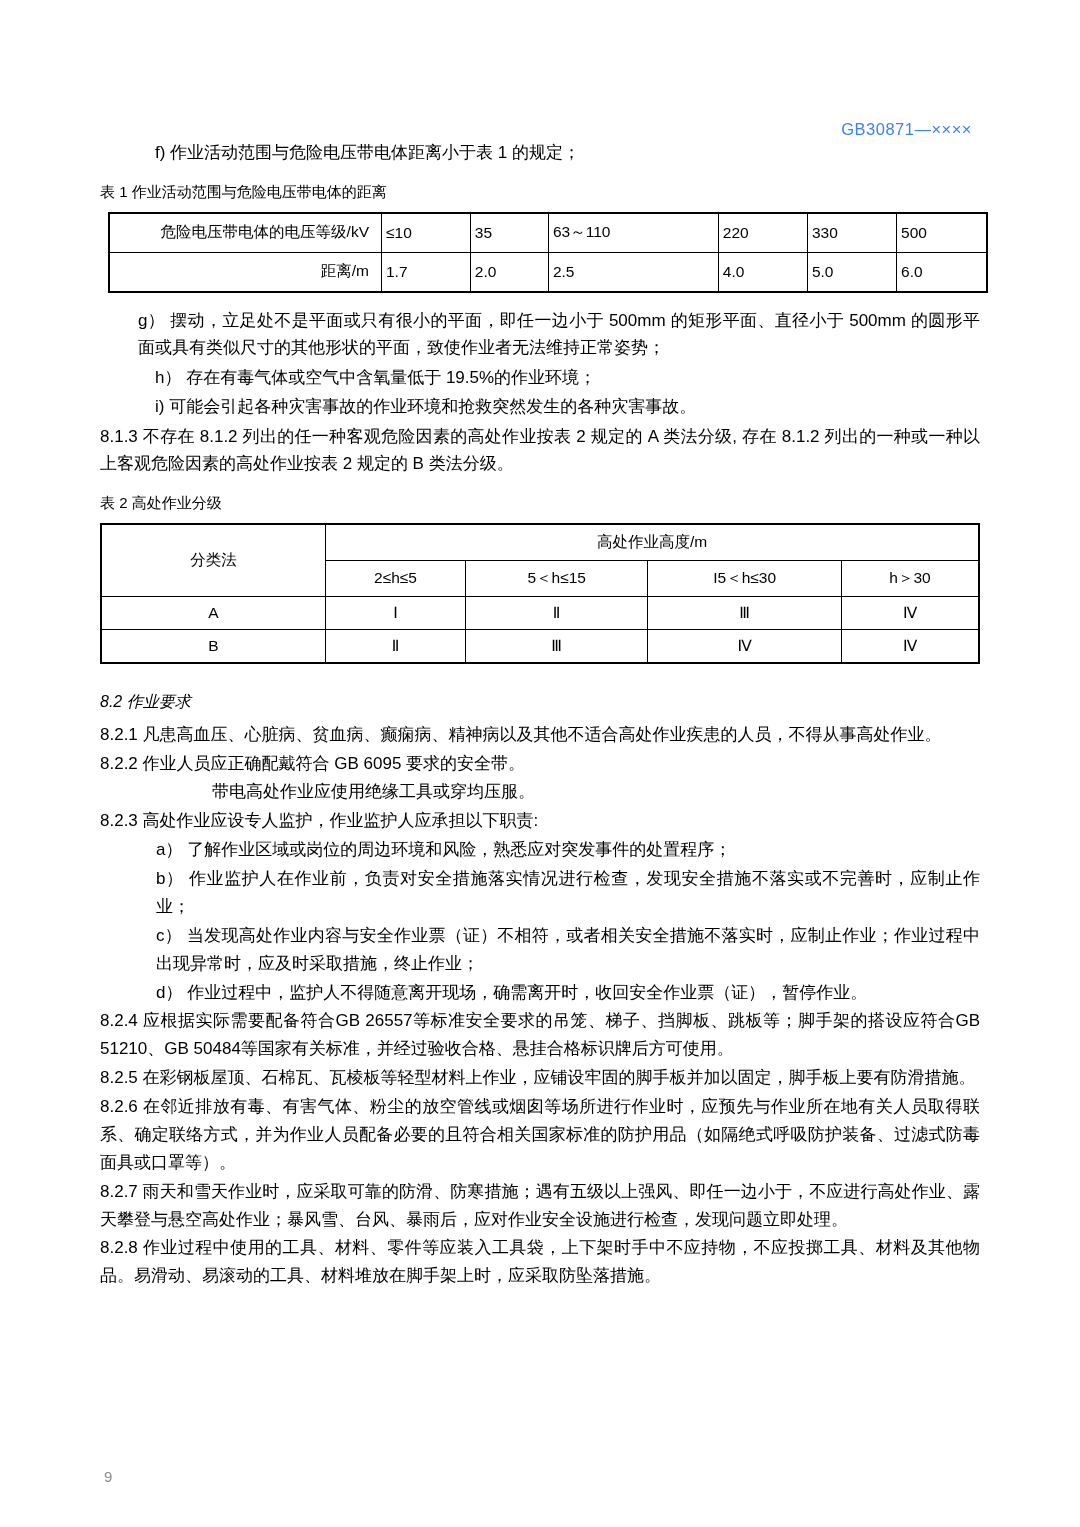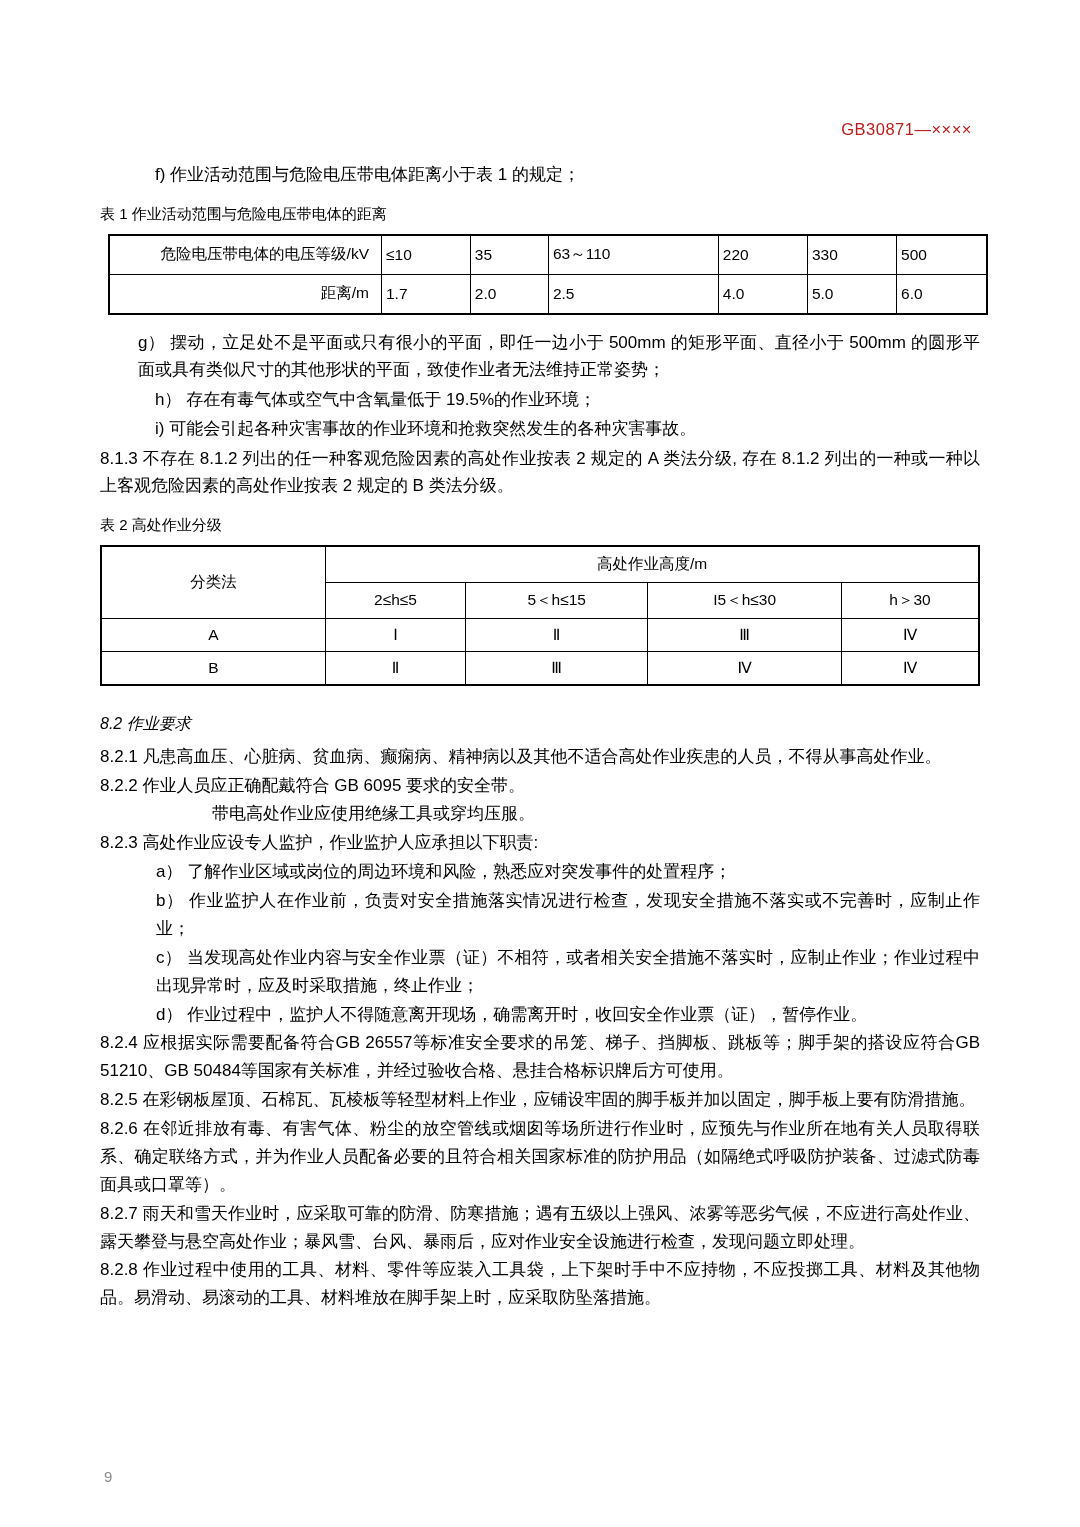--- a/index.html
+++ b/index.html
@@ -17,23 +17,22 @@
   .page {
     width: 1080px;
     min-height: 1527px;
     box-sizing: border-box;
     padding: 120px 100px 40px 100px;
     position: relative;
   }
   .header-code {
     text-align: right;
     font-size: 16.5px;
-    color: #b91c1c;
+    color: #3b82f6;
     letter-spacing: 0.5px;
-    margin-bottom: 22px;
     padding-right: 8px;
   }
   .para {
     font-size: 17px;
     line-height: 1.62;
     margin: 0 0 2px 0;
     text-align: justify;
   }
   .indent-item {
     padding-left: 55px;
@@ -180,17 +179,17 @@
   <div class="body-para">8.2.2  作业人员应正确配戴符合 GB 6095 要求的安全带。</div>
   <div class="body-para sub-indent-deep">带电高处作业应使用绝缘工具或穿均压服。</div>
   <div class="body-para">8.2.3  高处作业应设专人监护，作业监护人应承担以下职责:</div>
   <div class="body-para sub-indent">a）  了解作业区域或岗位的周边环境和风险，熟悉应对突发事件的处置程序；</div>
   <div class="body-para" style="padding-left:56px;text-indent:0;">b）  作业监护人在作业前，负责对安全措施落实情况进行检查，发现安全措施不落实或不完善时，应制止作业；</div>
   <div class="body-para" style="padding-left:56px;text-indent:0;">c）  当发现高处作业内容与安全作业票（证）不相符，或者相关安全措施不落实时，应制止作业；作业过程中出现异常时，应及时采取措施，终止作业；</div>
   <div class="body-para sub-indent">d）  作业过程中，监护人不得随意离开现场，确需离开时，收回安全作业票（证），暂停作业。</div>
   <div class="body-para">8.2.4  应根据实际需要配备符合GB 26557等标准安全要求的吊笼、梯子、挡脚板、跳板等；脚手架的搭设应符合GB 51210、GB 50484等国家有关标准，并经过验收合格、悬挂合格标识牌后方可使用。</div>
   <div class="body-para">8.2.5  在彩钢板屋顶、石棉瓦、瓦棱板等轻型材料上作业，应铺设牢固的脚手板并加以固定，脚手板上要有防滑措施。</div>
   <div class="body-para">8.2.6  在邻近排放有毒、有害气体、粉尘的放空管线或烟囱等场所进行作业时，应预先与作业所在地有关人员取得联系、确定联络方式，并为作业人员配备必要的且符合相关国家标准的防护用品（如隔绝式呼吸防护装备、过滤式防毒面具或口罩等）。</div>
-  <div class="body-para">8.2.7  雨天和雪天作业时，应采取可靠的防滑、防寒措施；遇有五级以上强风、浓雾等恶劣气候，不应进行高处作业、露天攀登与悬空高处作业；暴风雪、台风、暴雨后，应对作业安全设施进行检查，发现问题立即处理。</div>
+  <div class="body-para">8.2.7  雨天和雪天作业时，应采取可靠的防滑、防寒措施；遇有五级以上强风、即任一边小于，不应进行高处作业、露天攀登与悬空高处作业；暴风雪、台风、暴雨后，应对作业安全设施进行检查，发现问题立即处理。</div>
   <div class="body-para">8.2.8  作业过程中使用的工具、材料、零件等应装入工具袋，上下架时手中不应持物，不应投掷工具、材料及其他物品。易滑动、易滚动的工具、材料堆放在脚手架上时，应采取防坠落措施。</div>
 
   <div class="pagenum">9</div>
 </div>
 
 </body></html>

